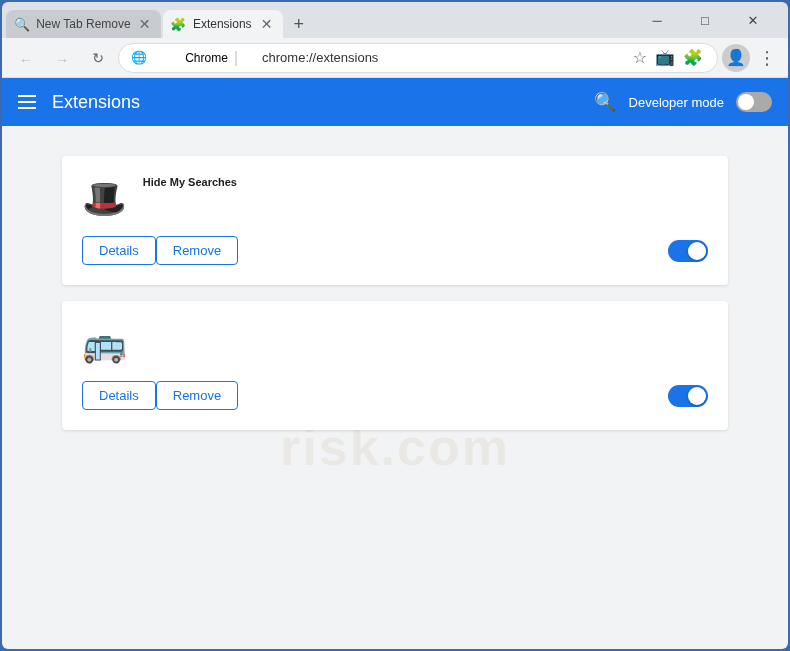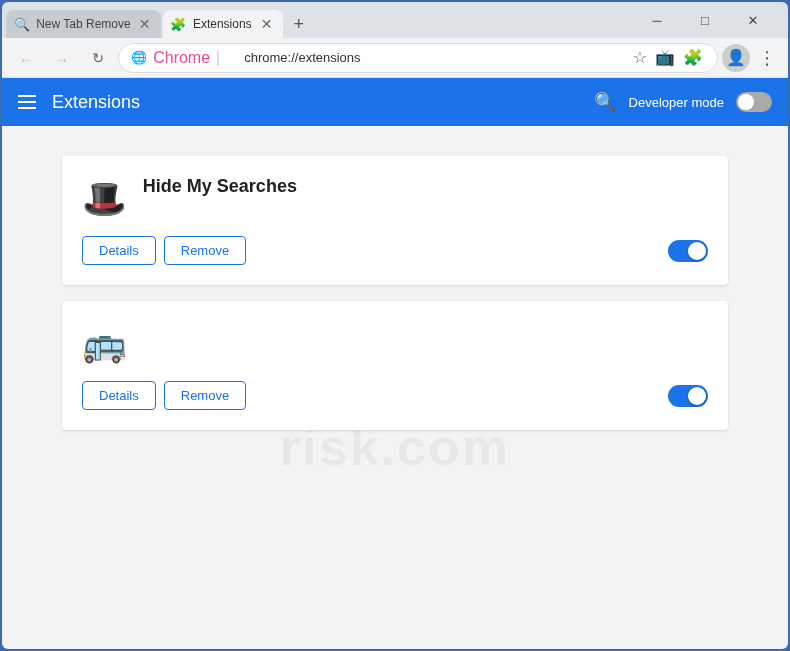--- a/index.html
+++ b/index.html
@@ -161,22 +161,23 @@
       font-size: 13px;
       color: #555;
     }
 
     .address-divider {
       color: #ccc;
       font-size: 16px;
     }
 
     .address-protocol {
-      color: #ec4899;
-      font-size: 16px;
+      color: #000000;
+      font-size: 12px;
+      margin-left: 32px;
     }
 
     .address-url {
       font-weight: normal;
       color: #333;
       font-size: 13px;
       margin-left: 18px;
     }
 
     .address-right-icons {
@@ -348,41 +349,40 @@
       font-size: 36px;
       flex-shrink: 0;
       margin-top: 2px;
     }
 
     .card-info {
       flex: 1;
     }
 
     .card-title {
-      font-size: 18px;
+      font-size: 11px;
       font-weight: 600;
       color: #202124;
       margin-bottom: 6px;
     }
 
     .card-desc {
       font-size: 13px;
       color: #5f6368;
       line-height: 1.5;
     }
 
     .card-bottom {
       display: flex;
       align-items: center;
       justify-content: space-between;
     }
 
     .card-actions {
       display: flex;
-      gap: 8px;
     }
 
     .card-btn {
       padding: 6px 16px;
       border: 1px solid #1a73e8;
       border-radius: 4px;
       background: white;
       color: #1a73e8;
       font-size: 13px;
       cursor: pointer;

